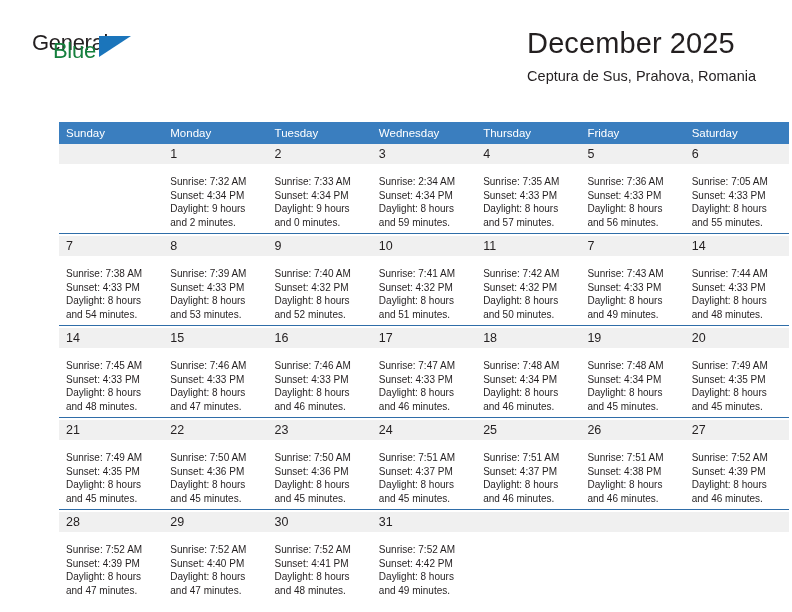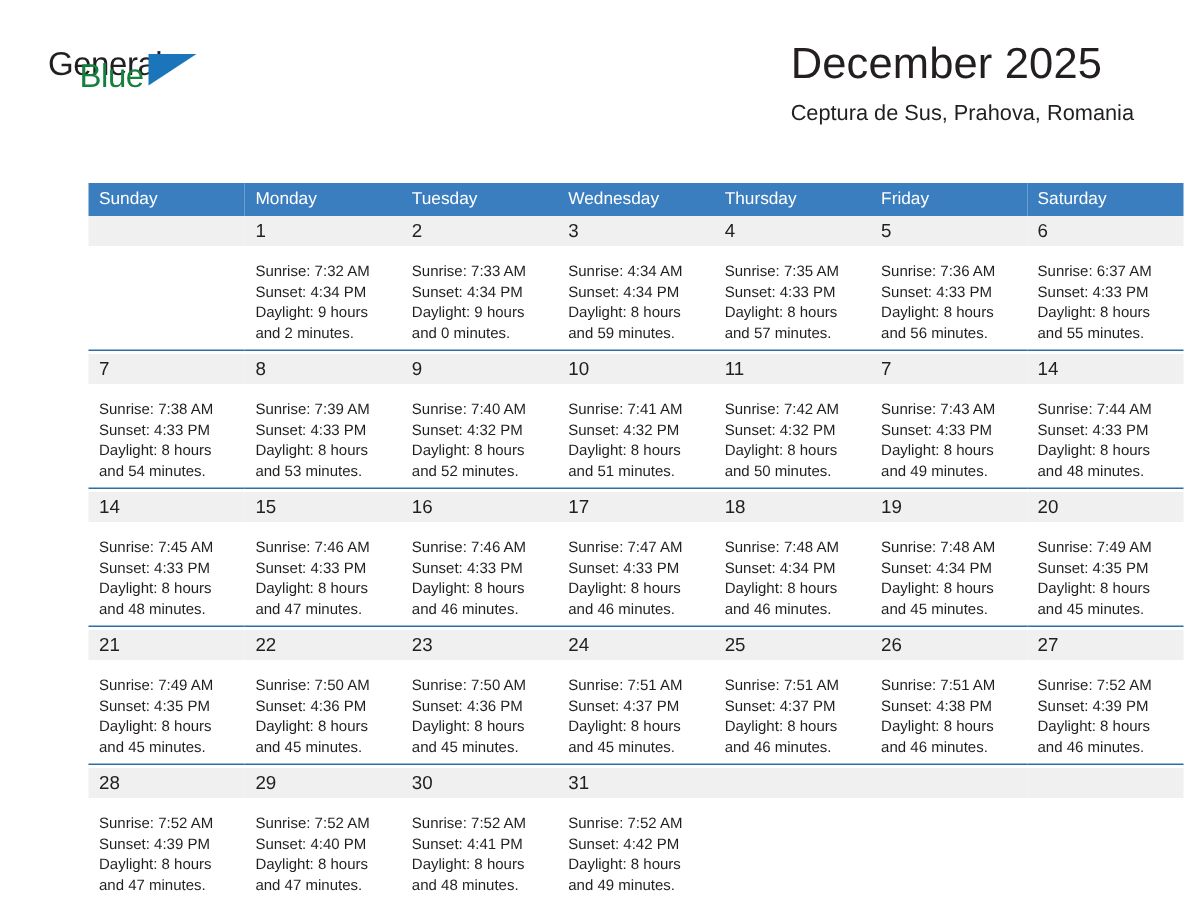--- a/index.html
+++ b/index.html
@@ -203,21 +203,21 @@
             <div class="details">
               <div>Sunrise: 7:33 AM</div>
               <div>Sunset: 4:34 PM</div>
               <div class="dl">Daylight: 9 hours</div>
               <div class="dl">and 0 minutes.</div>
             </div>
           </td>
           <td>
             <div class="daynum">3</div>
             <div class="details">
-              <div>Sunrise: 4:34 AM</div>
+              <div>Sunrise: 2:34 AM</div>
               <div>Sunset: 4:34 PM</div>
               <div class="dl">Daylight: 8 hours</div>
               <div class="dl">and 59 minutes.</div>
             </div>
           </td>
           <td>
             <div class="daynum">4</div>
             <div class="details">
               <div>Sunrise: 7:35 AM</div>
               <div>Sunset: 4:33 PM</div>
@@ -230,21 +230,21 @@
             <div class="details">
               <div>Sunrise: 7:36 AM</div>
               <div>Sunset: 4:33 PM</div>
               <div class="dl">Daylight: 8 hours</div>
               <div class="dl">and 56 minutes.</div>
             </div>
           </td>
           <td>
             <div class="daynum">6</div>
             <div class="details">
-              <div>Sunrise: 6:37 AM</div>
+              <div>Sunrise: 7:05 AM</div>
               <div>Sunset: 4:33 PM</div>
               <div class="dl">Daylight: 8 hours</div>
               <div class="dl">and 55 minutes.</div>
             </div>
           </td>
         </tr>
         <tr class="week-sep">
           <td colspan="7"></td>
         </tr>
         <tr class="week-row">

